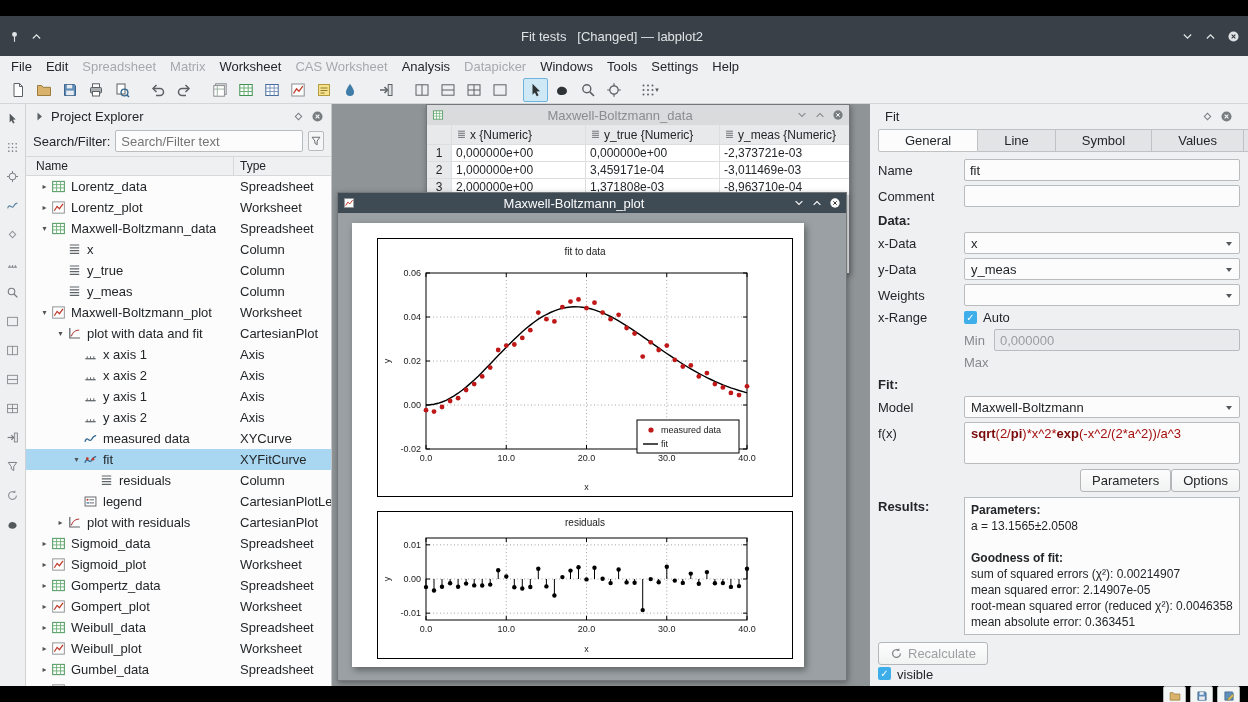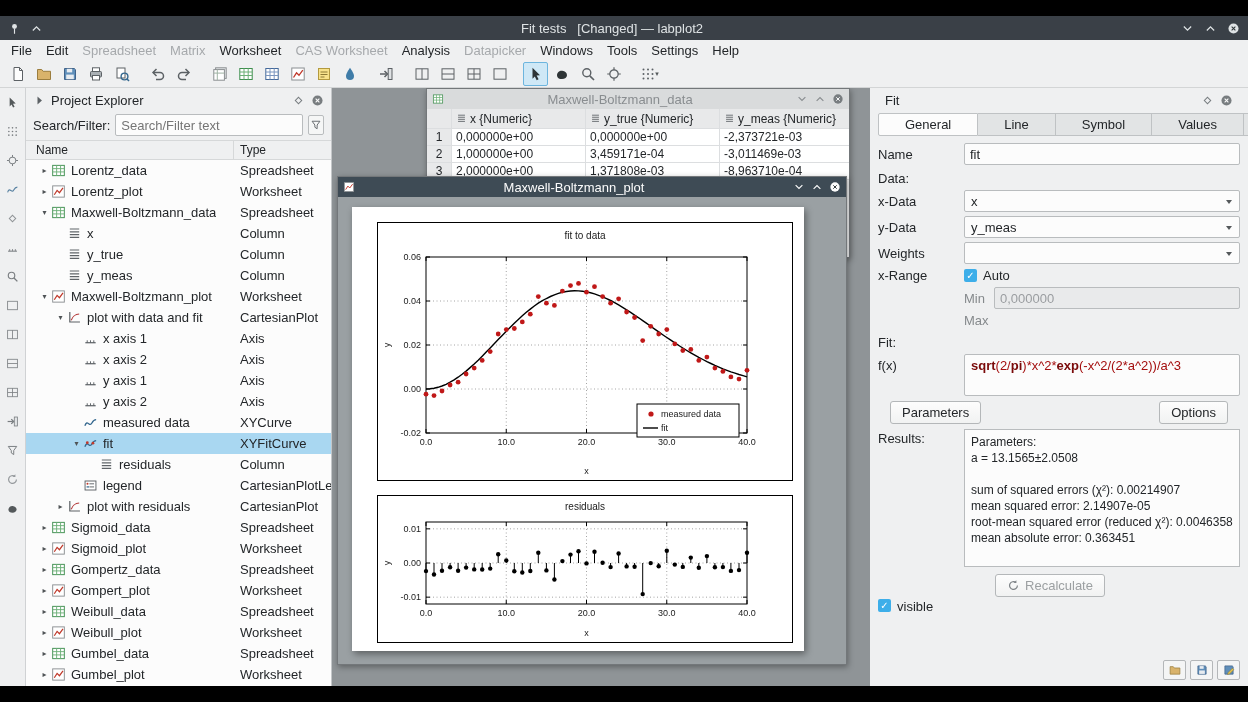--- a/index.html
+++ b/index.html
@@ -1,21 +1,21 @@
 <!DOCTYPE html>
 <html><head>
 <meta charset="utf-8">
 <style>
   *{box-sizing:border-box;margin:0;padding:0}
   html,body{width:1248px;height:702px;background:#000;overflow:hidden;
     font-family:"Liberation Sans",sans-serif;font-size:13px;color:#232629}
   .app{position:absolute;left:0;top:16px;width:1248px;height:670px;display:flex;flex-direction:column;background:#eff0f1}
   svg.ic{width:16px;height:16px;display:block}
   
-  .titlebar{height:24px;background:#3a4047;color:#dfe3e5;display:flex;align-items:center;padding:0 8px;flex:none}
+  .titlebar{height:40px;background:#3a4047;color:#dfe3e5;display:flex;align-items:center;padding:0 8px;flex:none}
   .tb-left{display:flex;gap:9px;align-items:center}
   .tb-left svg.ic,.tb-right svg.ic{width:13px;height:13px}
   .win-title{flex:1;text-align:center;white-space:pre;font-size:13px}
   .tb-right{display:flex;gap:10px;align-items:center}
   
   .menubar{height:21px;display:flex;align-items:center;padding-left:4px;flex:none;background:#eff0f1}
   .menu-item{padding:1px 7px;color:#232629;cursor:default}
   .menu-item.disabled{color:#a6a9ac}
   
   .toolbar{height:27px;display:flex;align-items:center;padding:0 5px;gap:1px;flex:none;border-bottom:1px solid #d3d5d6}
@@ -74,39 +74,39 @@
   
   .fitdock{width:378px;background:#eff0f1;display:flex;flex-direction:column;padding:0 8px 6px 8px;flex:none;min-height:0}
   .tabs{display:flex;height:23px;margin:1px 0 5px 0;flex:none}
   .tab{padding:2px 26px;border:1px solid #bfc2c4;border-left:none;background:#e2e4e5;color:#232629;display:flex;align-items:center}
   .tab:first-child{border-left:1px solid #bfc2c4;border-radius:2px 0 0 2px}
   .tab:last-child{border-radius:0 2px 2px 0}
   .tab.active{background:#fcfcfc}
   .frow{display:flex;align-items:center;margin:2px 0}
   .frow.align-top{align-items:flex-start}
   .flabel{width:86px;flex:none;color:#232629}
-  .flabel.section{font-weight:normal}
+  .flabel.section{font-weight:bold}
   .ffield{flex:1;display:flex;align-items:center;min-width:0}
   input.txt{flex:1;height:22px;border:1px solid #b9bcbe;border-radius:2px;background:#fcfcfc;padding:0 5px;font-size:13px;font-family:"Liberation Sans",sans-serif;color:#232629}
   input.txt:disabled{background:#e9eaeb;color:#9a9da0}
   .combo{flex:1;height:22px;border:1px solid #b9bcbe;border-radius:2px;background:#fcfcfc;display:flex;align-items:center;padding:0 6px;position:relative;overflow:hidden}
   .combo::after{content:"";position:absolute;right:7px;top:9px;border-left:3.5px solid transparent;border-right:3.5px solid transparent;border-top:4.5px solid #54585b}
   .cb{width:13px;height:13px;border-radius:2px;margin-right:6px;flex:none;display:flex;align-items:center;justify-content:center}
   .cb.checked{background:#3daee9}
   .cb.checked::after{content:"✓";color:#fff;font-size:10px;line-height:1}
   .mm-label{width:30px;color:#85898c;flex:none}
   .formula-box{flex:1;min-height:42px;border:1px solid #b9bcbe;border-radius:2px;background:#fcfcfc;padding:3px 6px;color:#a40f0f;overflow:hidden}
   .formula-box b{color:#7a0a0a}
-  .btnrow{display:flex;justify-content:space-between;gap:6px;margin:3px 12px}
+  .btnrow{display:flex;justify-content:flex-end;margin:3px 0}
   .btn{height:23px;padding:0 11px;border:1px solid #b4b7b9;border-radius:3px;background:linear-gradient(#fdfdfd,#f1f2f2);font-size:13px;color:#232629;display:flex;align-items:center;gap:5px;font-family:"Liberation Sans",sans-serif}
   .btn.disabled{color:#9ca0a2}
   .btn svg.ic{width:13px;height:13px}
   .results-box{flex:1;height:138px;background:#fcfcfc;border:1px solid #b9bcbe;font-size:12px;line-height:16px;padding:4px 6px;overflow:hidden}
-  .results-box .bold{font-weight:normal}
-  .recalc-row{display:flex;justify-content:center;margin:5px 18px 2px 0}
+  .results-box .bold{font-weight:bold}
+  .recalc-row{display:flex;justify-content:flex-start;margin:5px 18px 2px 0}
   .visible-row{display:flex;align-items:flex-start;margin:0 0}
   .dock-bottom{display:flex;justify-content:flex-end;gap:4px;margin-top:auto;padding-top:4px}
   .mini-btn{width:23px;height:20px;border:1px solid #b4b7b9;border-radius:2px;background:#f4f5f5;display:flex;align-items:center;justify-content:center}
   .mini-btn svg.ic{width:12px;height:12px}
 </style>
 </head>
 <body>
 
 <div class="app">
 
@@ -1143,20 +1143,26 @@
           <span class="tab">Values</span>
           <span class="tab">Filling</span>
         </div>
 
       <div class="frow">
         <div class="flabel">Name</div>
         <div class="ffield">
             <input class="txt" value="fit" style="">
           </div>
       </div>
+      <div class="frow">
+        <div class="flabel">Comment</div>
+        <div class="ffield">
+            <input class="txt" value="" style="">
+          </div>
+      </div>
       <div class="frow" style="margin-top:4px">
         <div class="flabel section">Data:</div>
       </div>
       <div class="frow">
         <div class="flabel">x-Data</div>
         <div class="ffield">
             <div class="combo">
               <span>x</span>
             </div>
           </div>
@@ -1192,38 +1198,47 @@
         </div>
       </div>
       <div class="frow">
         <div class="flabel"></div>
         <div class="ffield">
           <span class="mm-label">Max</span>
         </div>
       </div>
       <div class="frow" style="margin-top:5px">
         <div class="flabel section">Fit:</div>
+      </div>
+      <div class="frow">
+        <div class="flabel">Model</div>
+        <div class="ffield">
+            <div class="combo">
+              <span>Maxwell-Boltzmann</span>
+            </div>
+          </div>
       </div>
       <div class="frow align-top">
         <div class="flabel" style="padding-top:4px">f(x)</div>
         <div class="ffield">
             <div class="formula-box"><b>sqrt</b>(2/<b>pi</b>)*x^2*<b>exp</b>(-x^2/(2*a^2))/a^3</div>
           </div>
       </div>
       <div class="btnrow">
         <button class="btn">Parameters</button>
         <button class="btn">Options</button>
       </div>
       <div class="frow align-top">
         <div class="flabel section" style="padding-top:2px">Results:</div>
         <div class="ffield">
             <div class="results-box">
               <div class="bold">Parameters:</div>
               <div>a = 13.1565±2.0508</div>
               <div>&nbsp;</div>
+              <div class="bold">Goodness of fit:</div>
               <div>sum of squared errors (χ²): 0.00214907</div>
               <div>mean squared error: 2.14907e-05</div>
               <div>root-mean squared error (reduced χ²): 0.0046358</div>
               <div>mean absolute error: 0.363451</div>
             </div>
           </div>
       </div>
       <div class="recalc-row">
         <button class="btn disabled">
           <span>

